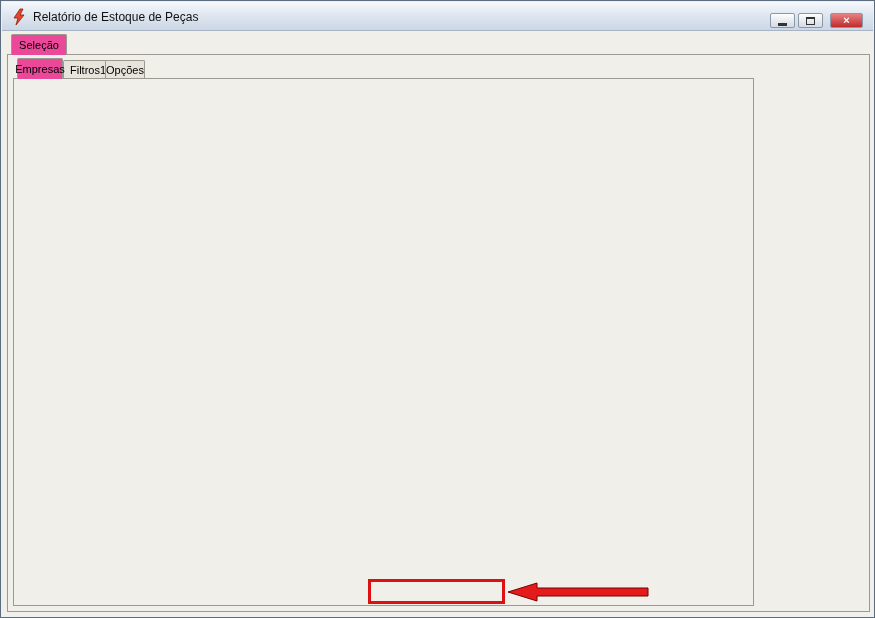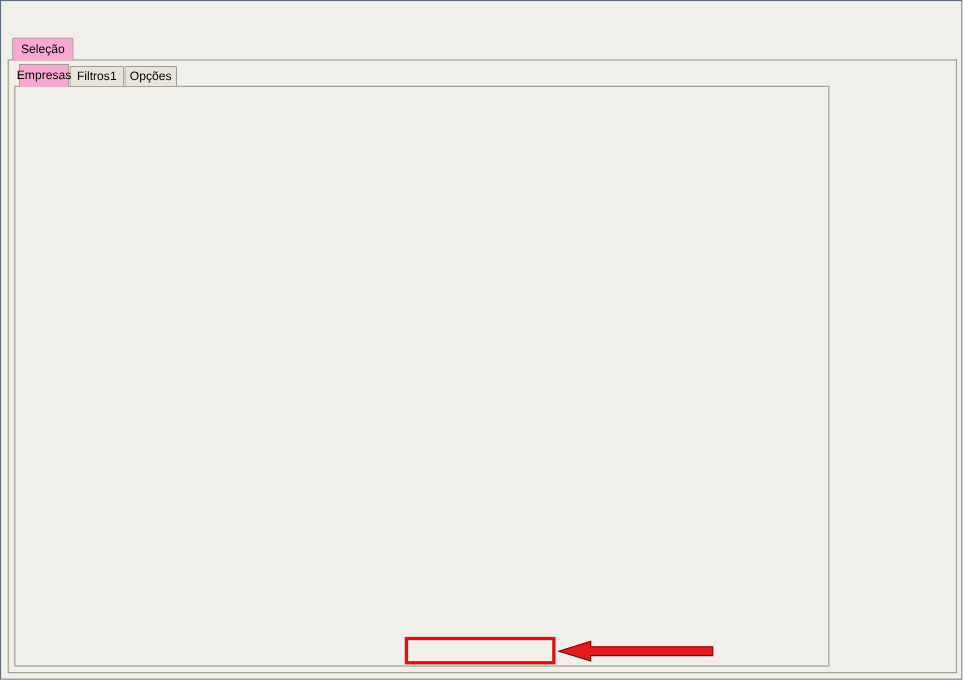--- a/index.html
+++ b/index.html
@@ -9,21 +9,21 @@
     background:linear-gradient(#f5f8fc,#dde5ef 50%,#ccd7e5); border-bottom:1px solid #a8b4c4; }
   .title-text { position:absolute; left:31px; top:8px; font-size:12px; color:#111; white-space:nowrap; }
   .app-icon { position:absolute; left:8px; top:6px; }
   .winbtns { position:absolute; right:10px; top:11px; display:flex; gap:3px; }
   .wbtn { width:25px; height:15px; background:linear-gradient(#fdfdfd,#d4dbe4); border:1px solid #8b98a6;
     border-radius:2px; display:flex; align-items:center; justify-content:center; cursor:default; }
   .wbtn.close { width:33px; margin-left:4px; background:linear-gradient(#e98080,#bf2b2b); color:#fff;
     font-size:11px; font-weight:bold; line-height:1; }
   .g-min { width:9px; height:3px; background:#333; margin-top:7px; }
   .g-max { width:9px; height:8px; border:1px solid #333; border-top-width:2px; }
-  .tab { position:absolute; background:#f9a8d4; border:1px solid #9a9a90; border-bottom:none;
+  .tab { position:absolute; background:#ec4899; border:1px solid #9a9a90; border-bottom:none;
     border-radius:2px 2px 0 0; font-size:11px; display:flex; align-items:center; justify-content:center; z-index:3; }
   .tab.inactive { background:#e6e4db; z-index:2; }
   .page { position:absolute; background:#f0efe9; border:1px solid #9a9a90; z-index:1; }
   .grp { position:absolute; border:1px solid #b6b6aa; border-radius:3px; }
   .grp-label { position:absolute; top:-7px; left:8px; background:#f0efe9; padding:0 3px; font-size:11px;
     line-height:12px; white-space:nowrap; }
   .txt { position:absolute; background:#fff; border:1px solid #a9adb3; font-size:11px; padding:2px 4px;
     font-family:"Liberation Sans", sans-serif; color:#222; outline:none; }
   .txt.dis { background:#ecebe4; color:#8a8a84; }
   .lookup { position:absolute; background:linear-gradient(#f7f7f7,#dadad6); border:1px solid #8c8c85;
@@ -49,27 +49,44 @@
   .ic { width:16px; height:16px; display:inline-flex; }
   .annot-rect { position:absolute; border:3px solid #dd1111; z-index:6; }
   .annot-arrow { position:absolute; z-index:6; }
   .lbl { position:absolute; font-size:11px; white-space:nowrap; }
 </style>
 </head>
 <body>
 
 <div class="window">
 
+  <div class="titlebar">
+    <svg class="app-icon" width="18" height="18" viewBox="0 0 18 18">
+      <polygon points="10,1 4,10 8,10 6,17 14,7 10,7 13,1" fill="#e8442a" stroke="#8a1a0a" stroke-width="0.8"></polygon>
+    </svg>
+    <span class="title-text">Relatório de Estoque de Peças</span>
+    <div class="winbtns">
+      <span class="wbtn">
+          <span class="g-min"></span>
+        </span>
+      <span class="wbtn">
+          <span class="g-max"></span>
+        </span>
+      <span class="wbtn close">
+          <span>×</span>
+        </span>
+    </div>
+  </div>
 
   <div class="tab" style="left:10px;top:33px;width:56px;height:21px;">Seleção</div>
   <div class="page" style="left:6px;top:53px;width:863px;height:558px;"></div>
 
   <div class="tab" style="left:16px;top:57px;width:46px;height:21px;">Empresas</div>
   <div class="tab inactive" style="left:62px;top:59px;width:50px;height:18px;">Filtros1</div>
-  <div class="tab inactive" style="left:112px;top:59px;width:48px;height:18px;">Opções</div>
+  <div class="tab inactive" style="left:104px;top:59px;width:40px;height:18px;">Opções</div>
   <div class="page" style="left:12px;top:77px;width:741px;height:528px;"></div>
 
   <div class="grp" style="left:20px;top:88px;width:238px;height:52px;">
     <span class="grp-label">Empresa/Revenda (284)</span>
   </div>
   <input class="txt dis" style="left: 28px; top: 108px; width: 176px; height: 22px;" readonly="" value="14.1">
   <button class="lookup" style="left:206px;top:108px;width:26px;height:22px;">?{</button>
 
   <div class="grp" style="left:264px;top:80px;width:232px;height:60px;">
     <span class="grp-label">Grupo</span>

